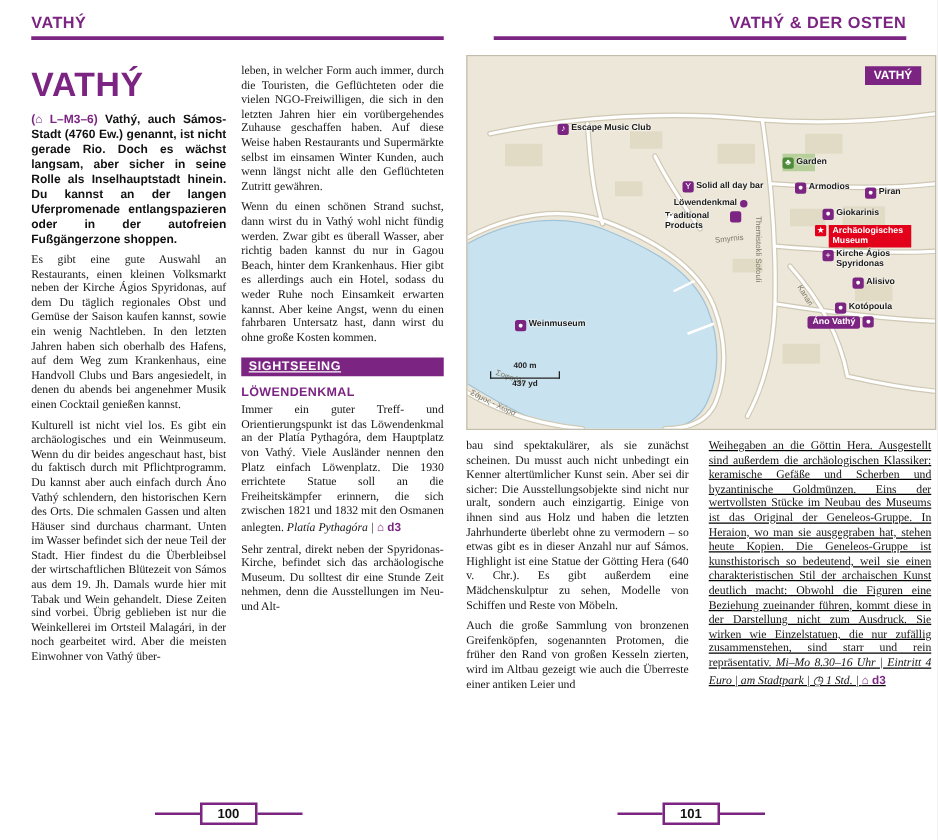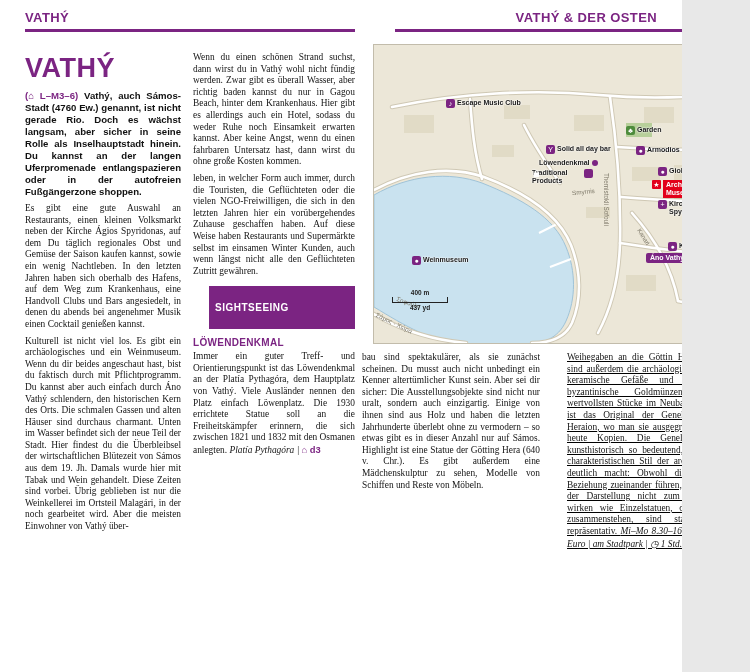--- a/index.html
+++ b/index.html
@@ -1,45 +1,45 @@
 <!DOCTYPE html>
 <html><head>
 <meta charset="utf-8">
 <style>
   html,body { margin:0; padding:0; background:#e8e8e8; }
   .sheet {
-    position:relative; width:682px; height:672px; background:#ffffff;
+    position:relative; width:750px; height:672px; background:#ffffff;
     overflow:hidden; font-family:"Liberation Sans", sans-serif;
   }
   
   .runhead { position:absolute; top:10px; font-size:13px; font-weight:bold;
              color:#7b2482; letter-spacing:.4px; }
   .runhead-l { left:25px; }
   .runhead-r { right:25px; text-align:right; }
   .headrule { position:absolute; top:29px; height:3px; background:#7b2482; }
   .rule-l { left:25px; width:330px; }
   .rule-r { left:395px; width:330px; }
 
   
   .col { position:absolute; top:52px; }
   .col-l1 { left:25px;  width:156px; }
   .col-l2 { left:193px; width:162px; }
-  .col-r1 { left:362px; top:352px; width:178px; }
+  .col-r1 { left:373px; top:352px; width:178px; }
   .col-r2 { left:567px; top:352px; width:178px;text-decoration:underline; }
 
   .col p { margin:0 0 5px 0; font-family:"Liberation Serif", serif;
            font-size:9.4px; line-height:11.6px; text-align:justify; color:#141414; }
   h1.pgtitle { margin:2px 0 8px 0; font-size:27px; line-height:28px;
            font-weight:bold; color:#7b2482; letter-spacing:.5px; }
   p.intro { font-family:"Liberation Sans", sans-serif; font-weight:bold;
            font-size:9.6px; line-height:12px; color:#111; }
   .mapref { color:#7b2482; font-style:normal; font-weight:bold;
            font-family:"Liberation Sans", sans-serif; }
   .banner { background:#7b2482; color:#fff; font-weight:bold; font-size:10px;
-           letter-spacing:.5px; padding:16px 6px; margin:9px 0 6px 16px; }
+           letter-spacing:.5px; padding:2px 6px; margin:9px 0 6px 0;text-decoration:underline; }
   h3.sub { margin:8px 0 3px 0; font-size:10px; font-weight:bold;
            color:#7b2482; letter-spacing:.3px; }
   .star { color:#e2001a; font-size:10px; }
   em.ref { font-style:italic; }
   em.info { font-style:italic; }
 
   
   .map { position:absolute; left:373px; top:44px; width:374px; height:298px;
          background:#ece7d8; border:1px solid #c2bcab; overflow:hidden; }
   .map svg { position:absolute; left:0; top:0; }
@@ -83,25 +83,26 @@
   <div class="headrule rule-r"></div>
 
   <section class="col col-l1">
     <h1 class="pgtitle">VATHÝ</h1>
     <p class="intro"><span class="mapref">(⌂ L–M3–6)</span> <span>Vathý, auch Sámos-Stadt (4760 Ew.) genannt, ist nicht gerade Rio. Doch es wächst langsam, aber sicher in seine Rolle als Inselhauptstadt hinein. Du kannst an der langen Uferpromenade entlangspazieren oder in der autofreien Fußgängerzone shoppen.</span></p>
     <p>Es gibt eine gute Auswahl an Restaurants, einen kleinen Volksmarkt neben der Kirche Ágios Spyridonas, auf dem Du täglich regionales Obst und Gemüse der Saison kaufen kannst, sowie ein wenig Nachtleben. In den letzten Jahren haben sich oberhalb des Hafens, auf dem Weg zum Krankenhaus, eine Handvoll Clubs und Bars angesiedelt, in denen du abends bei angenehmer Musik einen Cocktail genießen kannst.</p>
     <p>Kulturell ist nicht viel los. Es gibt ein archäologisches und ein Weinmuseum. Wenn du dir beides angeschaut hast, bist du faktisch durch mit Pflichtprogramm. Du kannst aber auch einfach durch Áno Vathý schlendern, den historischen Kern des Orts. Die schmalen Gassen und alten Häuser sind durchaus charmant. Unten im Wasser befindet sich der neue Teil der Stadt. Hier findest du die Überbleibsel der wirtschaftlichen Blütezeit von Sámos aus dem 19. Jh. Damals wurde hier mit Tabak und Wein gehandelt. Diese Zeiten sind vorbei. Übrig geblieben ist nur die Weinkellerei im Ortsteil Malagári, in der noch gearbeitet wird. Aber die meisten Einwohner von Vathý über-</p>
   </section>
 
   <section class="col col-l2">
+    <p>leben, in welcher Form auch immer, durch die Touristen, die Geflüchteten oder die vielen NGO-Freiwilligen, die sich in den letzten Jahren hier ein vorübergehendes Zuhause geschaffen haben. Auf diese Weise haben Restaurants und Supermärkte selbst im einsamen Winter Kunden, auch wenn längst nicht alle den Geflüchteten Zutritt gewähren.</p>
     <p>Wenn du einen schönen Strand suchst, dann wirst du in Vathý wohl nicht fündig werden. Zwar gibt es überall Wasser, aber richtig baden kannst du nur in Gagou Beach, hinter dem Krankenhaus. Hier gibt es allerdings auch ein Hotel, sodass du weder Ruhe noch Einsamkeit erwarten kannst. Aber keine Angst, wenn du einen fahrbaren Untersatz hast, dann wirst du ohne große Kosten kommen.</p>
-    <p>leben, in welcher Form auch immer, durch die Touristen, die Geflüchteten oder die vielen NGO-Freiwilligen, die sich in den letzten Jahren hier ein vorübergehendes Zuhause geschaffen haben. Auf diese Weise haben Restaurants und Supermärkte selbst im einsamen Winter Kunden, auch wenn längst nicht alle den Geflüchteten Zutritt gewähren.</p>
     <div class="banner">SIGHTSEEING</div>
     <h3 class="sub">LÖWENDENKMAL</h3>
     <p><span>Immer ein guter Treff- und Orientierungspunkt ist das Löwendenkmal an der Platía Pythagóra, dem Hauptplatz von Vathý. Viele Ausländer nennen den Platz einfach Löwenplatz. Die 1930 errichtete Statue soll an die Freiheitskämpfer erinnern, die sich zwischen 1821 und 1832 mit den Osmanen anlegten.</span> <em class="ref"><span>Platía Pythagóra | </span><span class="mapref">⌂ d3</span></em></p>
+    <p>Sehr zentral, direkt neben der Spyridonas-Kirche, befindet sich das archäologische Museum. Du solltest dir eine Stunde Zeit nehmen, denn die Ausstellungen im Neu- und Alt-</p>
   </section>
 
   <div class="map">
     <svg width="374" height="298" viewBox="0 0 374 298">
       <rect x="0" y="0" width="374" height="298" fill="#ece7d8"></rect>
 
       <g fill="#e1dbc6">
         <rect x="30" y="70" width="30" height="18"></rect>
           <rect x="130" y="60" width="26" height="14"></rect>
         <rect x="200" y="70" width="30" height="16"></rect>
@@ -224,20 +225,31 @@
 
     <div class="scale">
       <div>400 m</div>
       <div class="s-bar"></div>
       <div>437 yd</div>
     </div>
   </div>
 
   <section class="col col-r1">
     <p>bau sind spektakulärer, als sie zunächst scheinen. Du musst auch nicht unbedingt ein Kenner altertümlicher Kunst sein. Aber sei dir sicher: Die Ausstellungsobjekte sind nicht nur uralt, sondern auch einzigartig. Einige von ihnen sind aus Holz und haben die letzten Jahrhunderte überlebt ohne zu vermodern – so etwas gibt es in dieser Anzahl nur auf Sámos. Highlight ist eine Statue der Götting Hera (640 v. Chr.). Es gibt außerdem eine Mädchenskulptur zu sehen, Modelle von Schiffen und Reste von Möbeln.</p>
+    <p>Auch die große Sammlung von bronzenen Greifenköpfen, sogenannten Protomen, die früher den Rand von großen Kesseln zierten, wird im Altbau gezeigt wie auch die Überreste einer antiken Leier und</p>
   </section>
 
   <section class="col col-r2">
     <p><span>Weihegaben an die Göttin Hera. Ausgestellt sind außerdem die archäologischen Klassiker: keramische Gefäße und Scherben und byzantinische Goldmünzen. Eins der wertvollsten Stücke im Neubau des Museums ist das Original der Geneleos-Gruppe. In Heraion, wo man sie ausgegraben hat, stehen heute Kopien. Die Geneleos-Gruppe ist kunsthistorisch so bedeutend, weil sie einen charakteristischen Stil der archaischen Kunst deutlich macht: Obwohl die Figuren eine Beziehung zueinander führen, kommt diese in der Darstellung nicht zum Ausdruck. Sie wirken wie Einzelstatuen, die nur zufällig zusammenstehen, sind starr und rein repräsentativ. </span><em class="info"><span>Mi–Mo 8.30–16 Uhr | Eintritt 4 Euro | am Stadtpark | ◷ 1 Std. | </span><span class="mapref">⌂ d3</span></em></p>
   </section>
 
+  <div class="pagefoot pf-l">
+    <span class="pf-rule"></span>
+    <span class="pf-num">100</span>
+    <span class="pf-rule"></span>
+  </div>
+  <div class="pagefoot pf-r">
+    <span class="pf-rule"></span>
+    <span class="pf-num">101</span>
+    <span class="pf-rule"></span>
+  </div>
 
 </div>
 
 </body></html>

